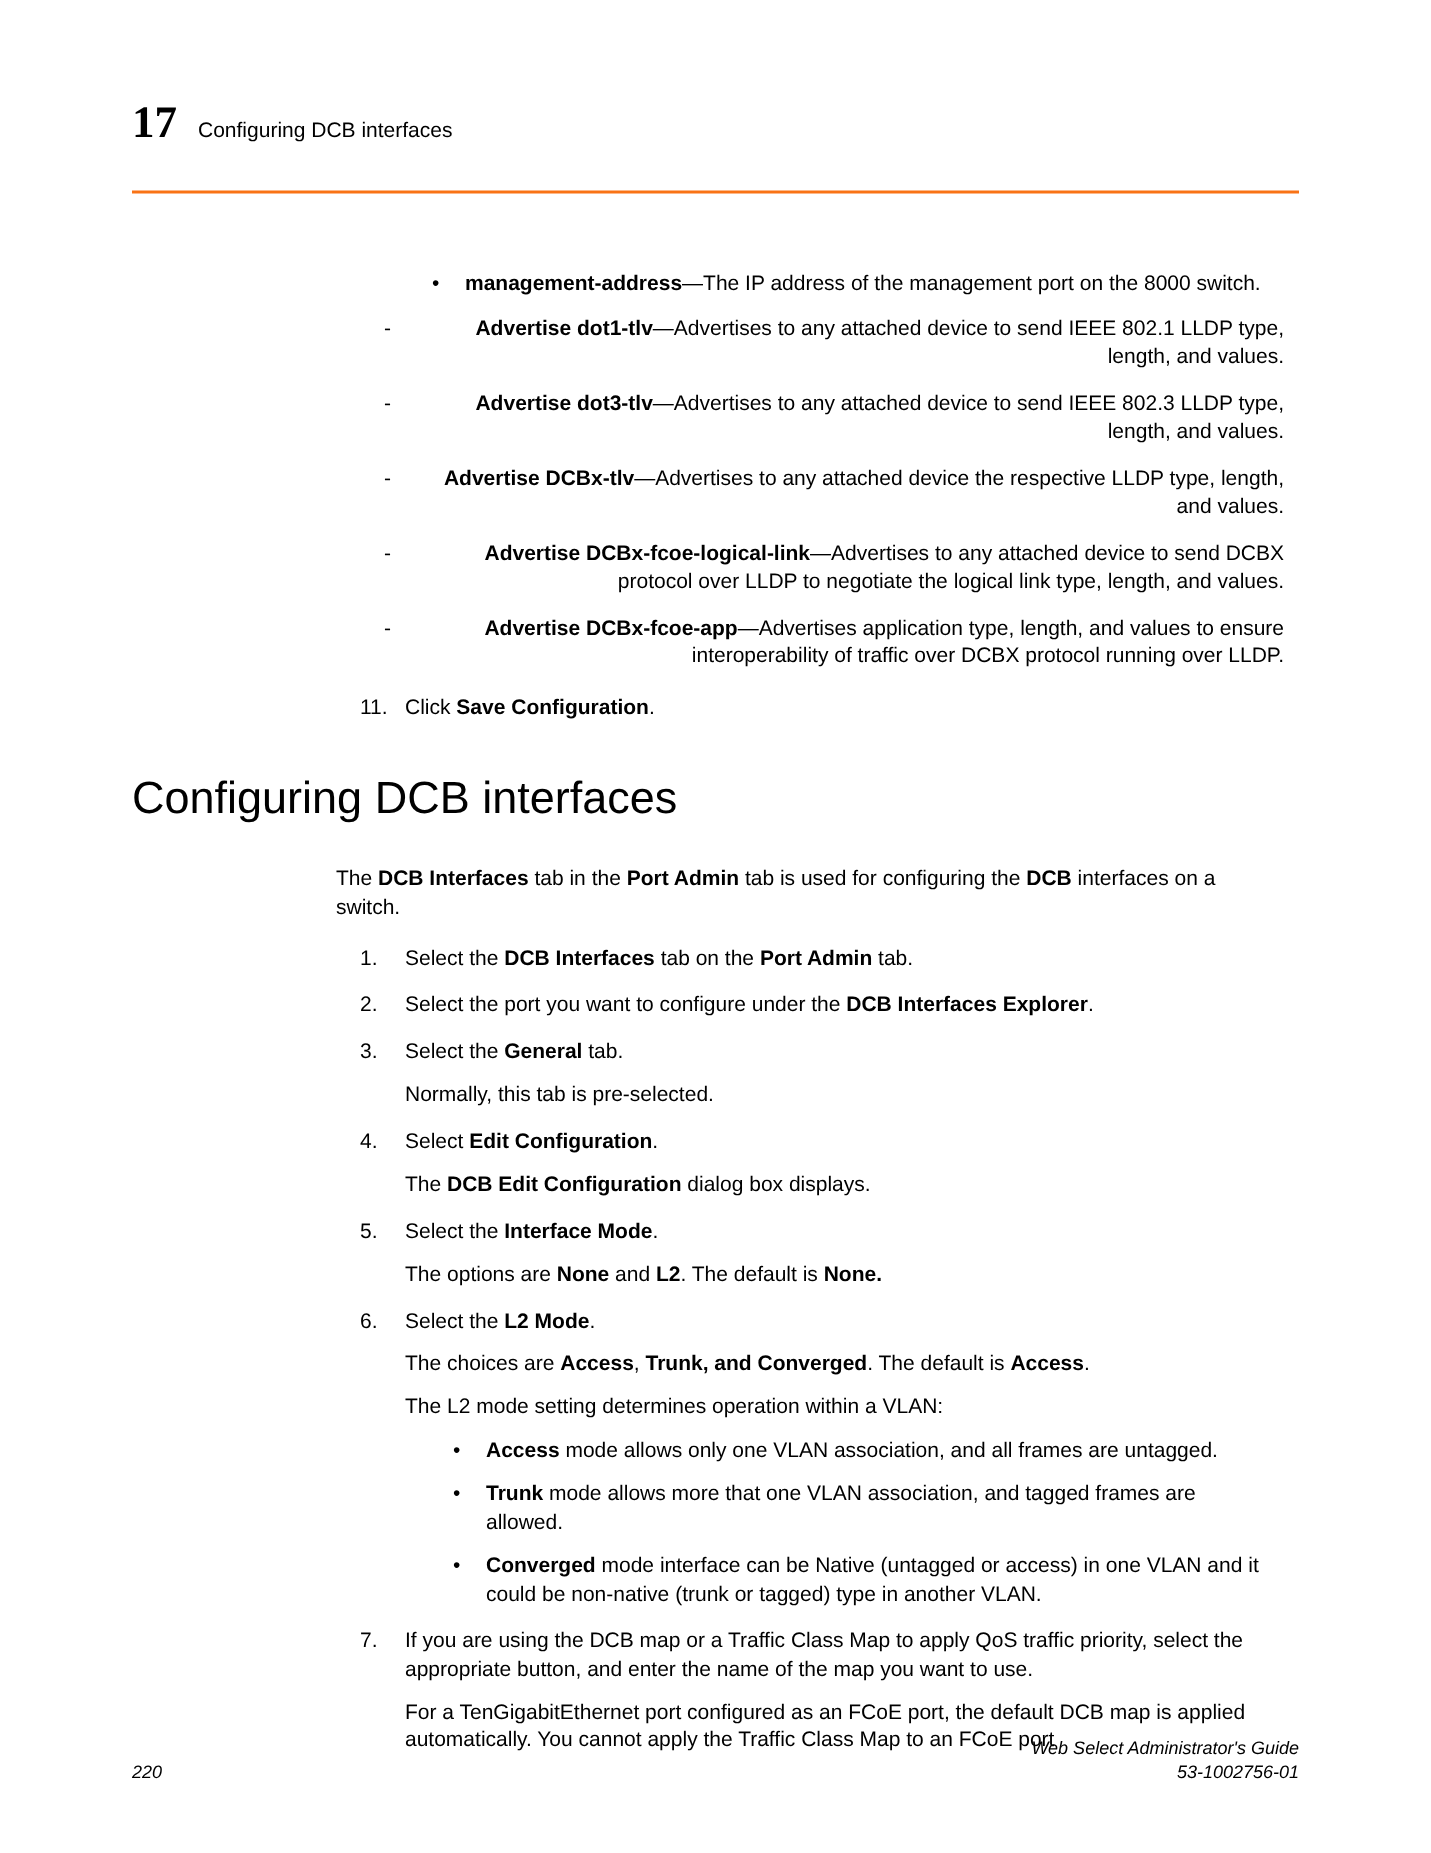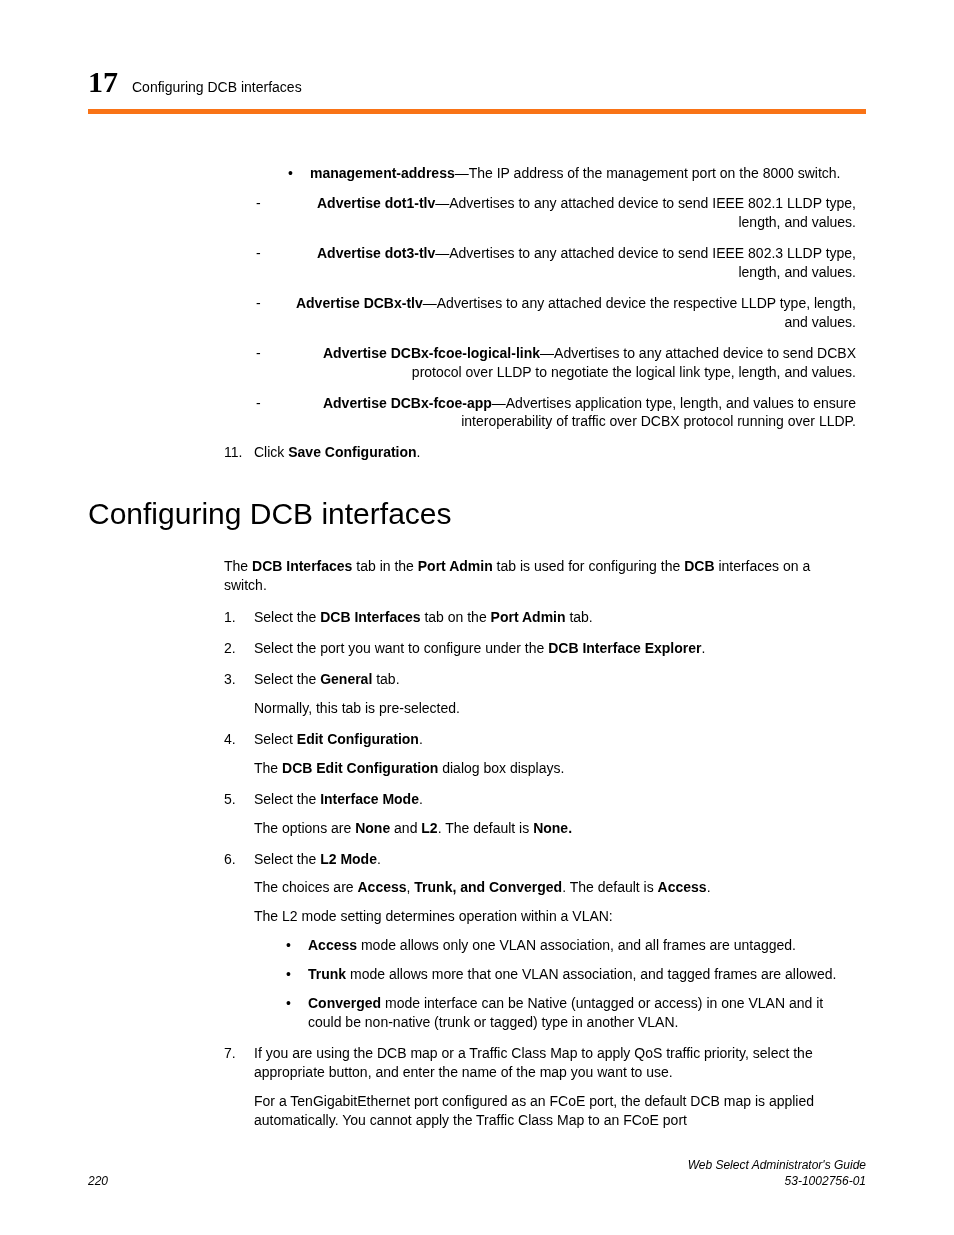--- a/index.html
+++ b/index.html
@@ -15,22 +15,22 @@
   .page {
     position: absolute;
     top: 0; left: 0;
     width: 954px;
     height: 1235px;
     padding: 62px 88px 0 88px;
   }
   .header {
     display: flex;
     align-items: baseline;
-    border-bottom: 5px solid #f97316;
-    padding-bottom: 6px;
+    border-bottom: 2px solid #f97316;
+    padding-bottom: 24px;
     margin-bottom: 50px;
   }
   .chapnum {
     font-family: "Times New Roman", serif;
     font-size: 30px;
     font-weight: bold;
     margin-right: 14px;
   }
   .chaptitle { font-size: 14px; }
   .content {
@@ -67,21 +67,21 @@
   }
   ul.dash > li::before {
     content: "-";
     position: absolute;
     left: 2px;
     top: 0;
   }
   ol.steps {
     list-style: none;
     padding-left: 0;
-    margin: 0;
+    margin: 16px;
   }
   ol.steps > li {
     position: relative;
     padding-left: 30px;
     margin-bottom: 12px;
   }
   ol.steps > li > .num {
     position: absolute;
     left: 0;
     top: 0;
@@ -174,21 +174,21 @@
 
     <ol class="steps">
 
       <li>
         <span class="num">1.</span>
         <span>Select the </span><span class="b">DCB Interfaces</span><span> tab on the </span><span class="b">Port Admin</span><span> tab.</span>
       </li>
 
       <li>
         <span class="num">2.</span>
-        <span>Select the port you want to configure under the </span><span class="b">DCB Interface Explorer</span><span>.</span>
+        <span>Select the port you want to configure under the </span><span class="b">DCB Interfaces Explorer</span><span>.</span>
       </li>
 
       <li>
         <span class="num">3.</span>
         <span>Select the </span><span class="b">General</span><span> tab.</span>
         <p class="sub-p">Normally, this tab is pre-selected.</p>
       </li>
 
       <li>
         <span class="num">4.</span>

